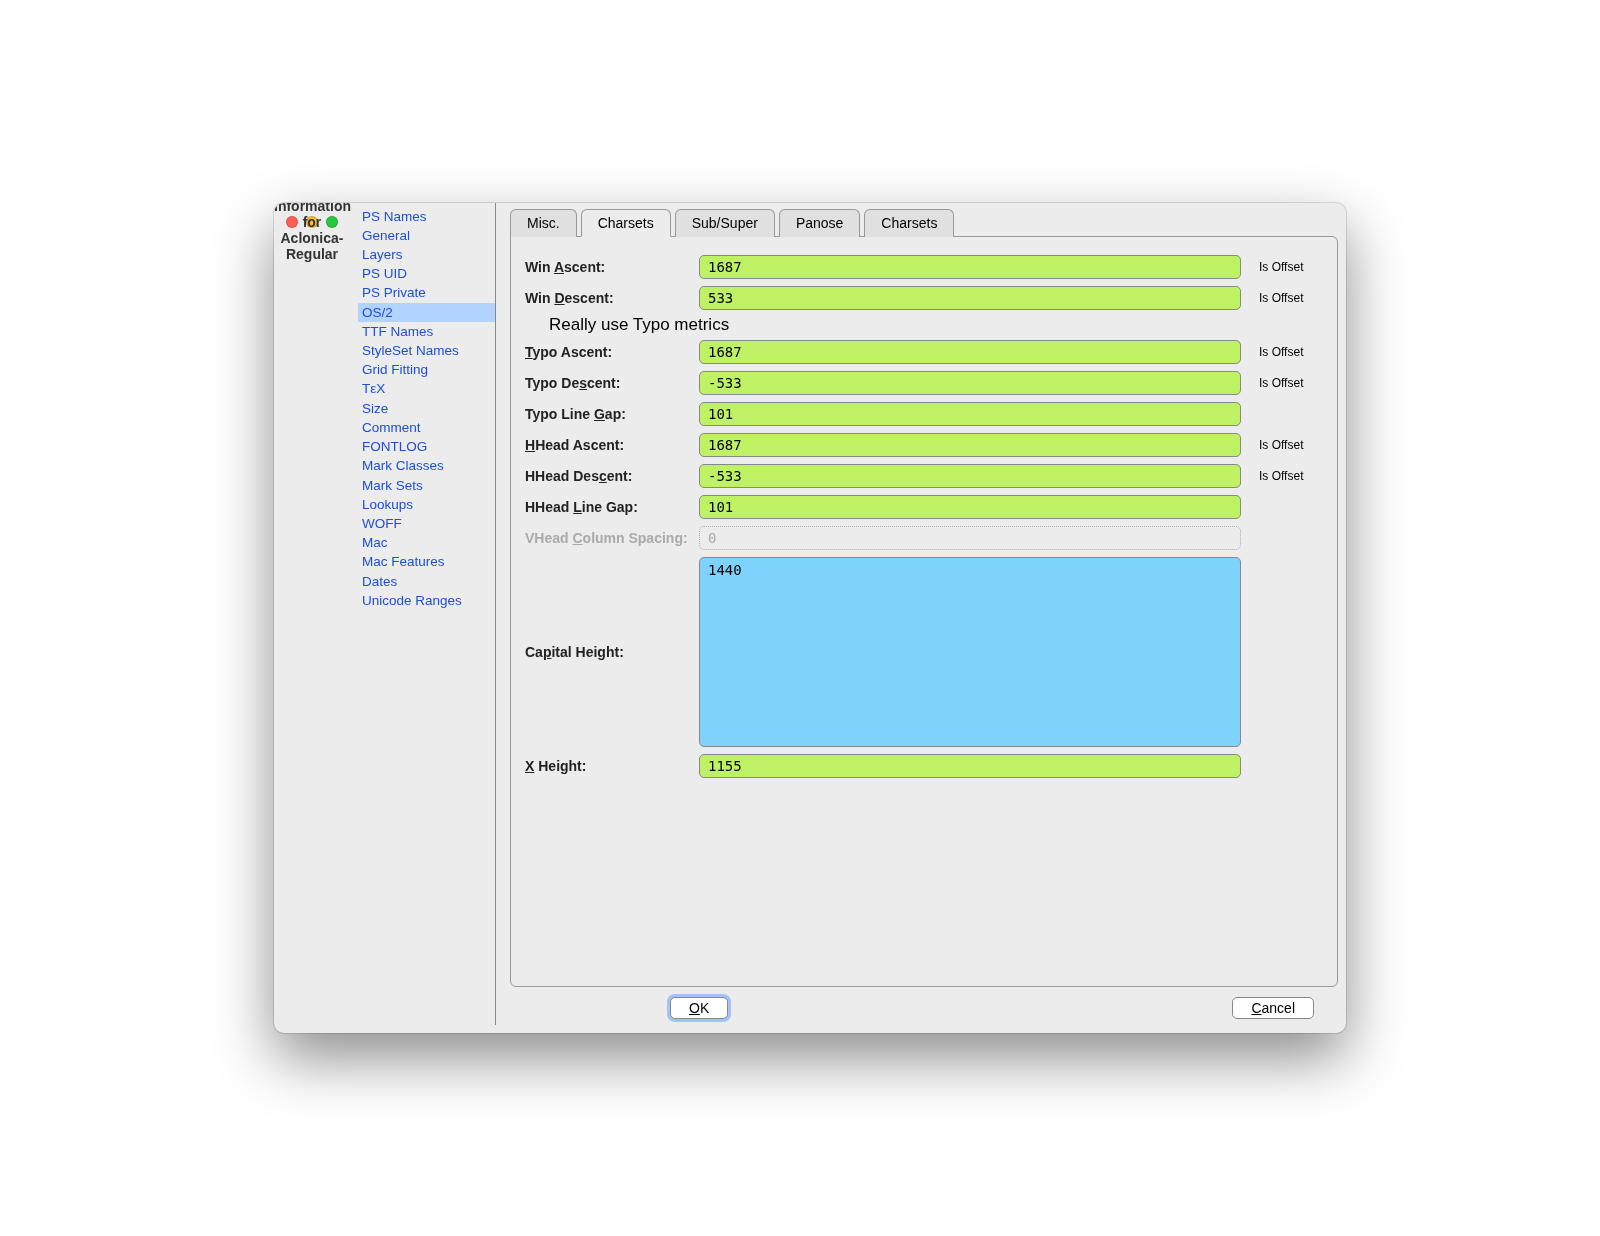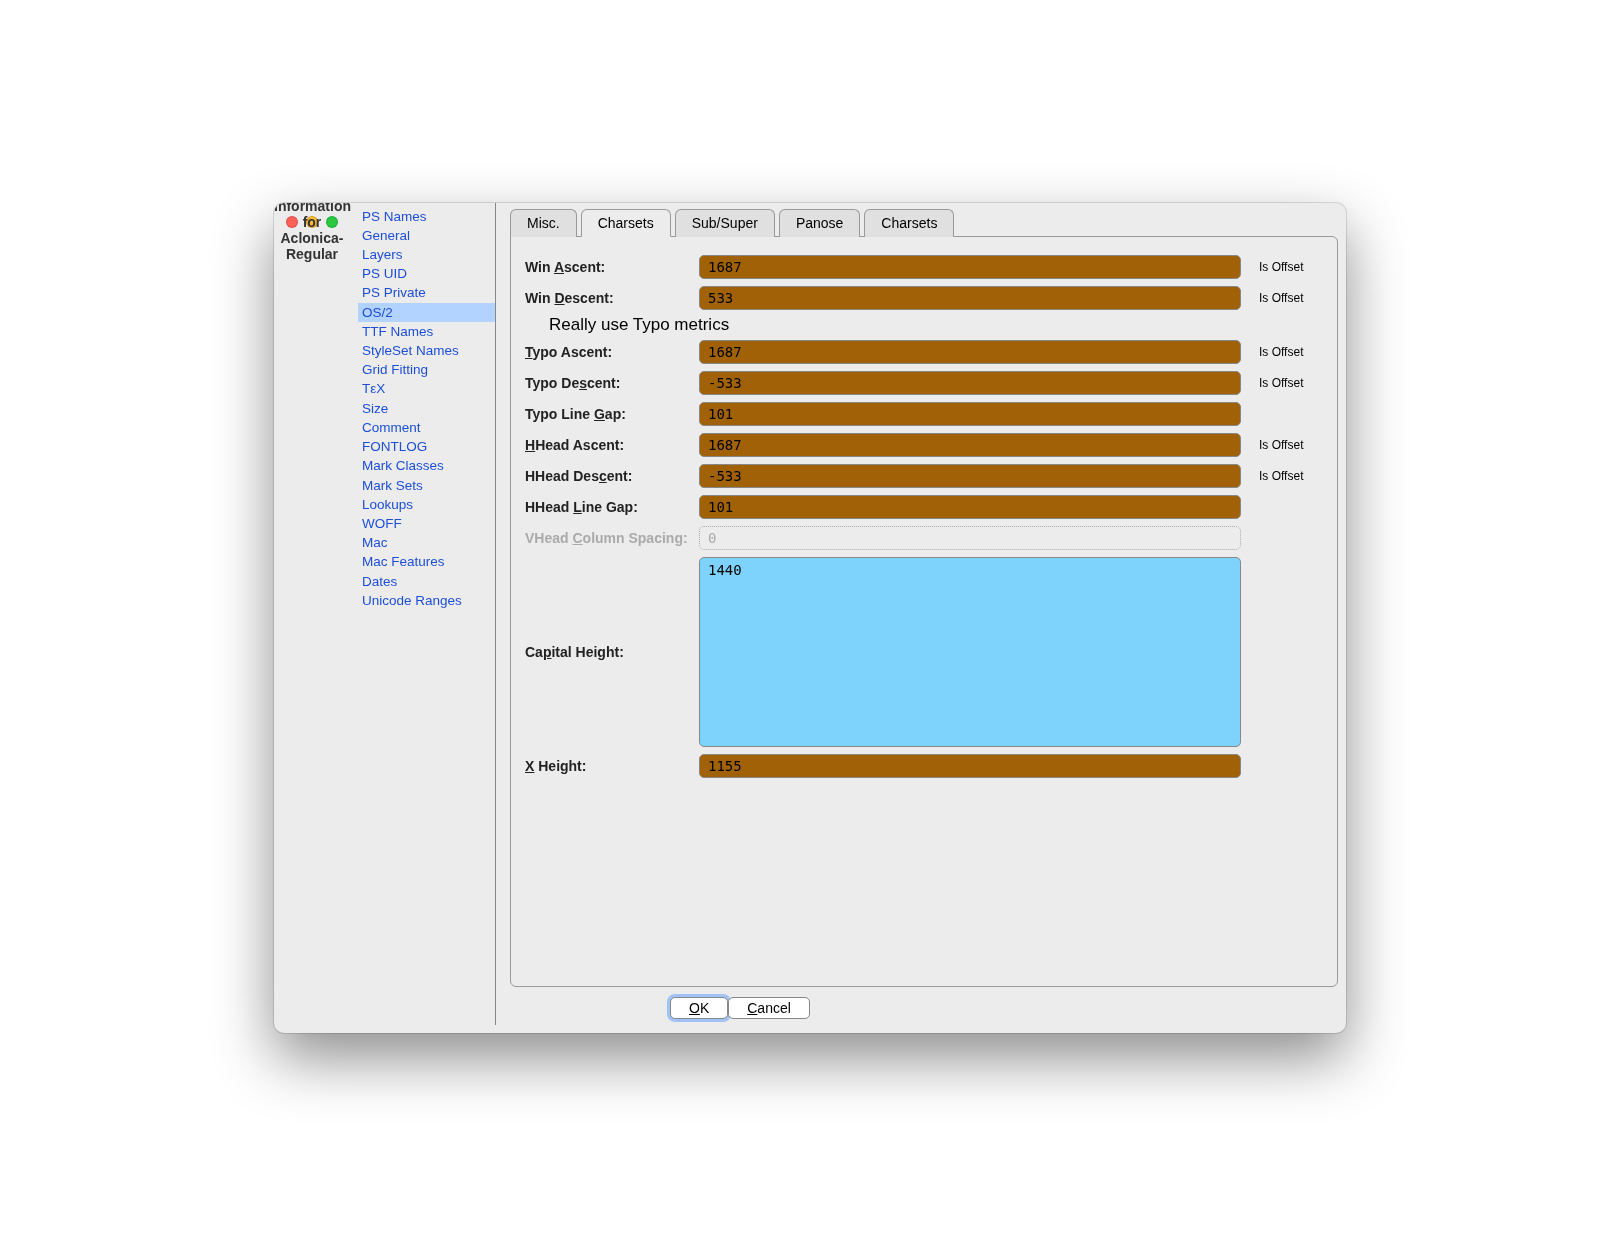--- a/index.html
+++ b/index.html
@@ -125,21 +125,21 @@
   }
   .lbl.disabled { color: #aaa; }
   .inp {
     flex: 1;
     height: 24px;
     border: 1px solid #888;
     border-radius: 5px;
     padding: 0 8px;
     font-family: ui-monospace, Menlo, monospace;
     font-size: 14px;
-    background: #a16207;
+    background: #bef264;
   }
   .inp.disabled {
     background: transparent;
     border: 1px dotted #aaa;
     color: #aaa;
   }
   .suffix {
     width: 82px;
     text-align: left;
     padding-left: 18px;
@@ -164,21 +164,21 @@
     font-family: ui-monospace, Menlo, monospace;
     font-size: 14px;
     background: #7dd3fc;
     resize: none;
     height: 190px;
   }
   .row.tall { align-items: center; }
   .row.tall .lbl { align-self: center; }
   .footer {
     display: flex;
-    justify-content: flex-start;
+    justify-content: space-between;
     padding: 10px 24px 6px 160px;
   }
   .btn {
     border: 1px solid #888;
     border-radius: 5px;
     background: #fff;
     padding: 2px 18px;
     font-size: 14px;
     cursor: default;
   }

